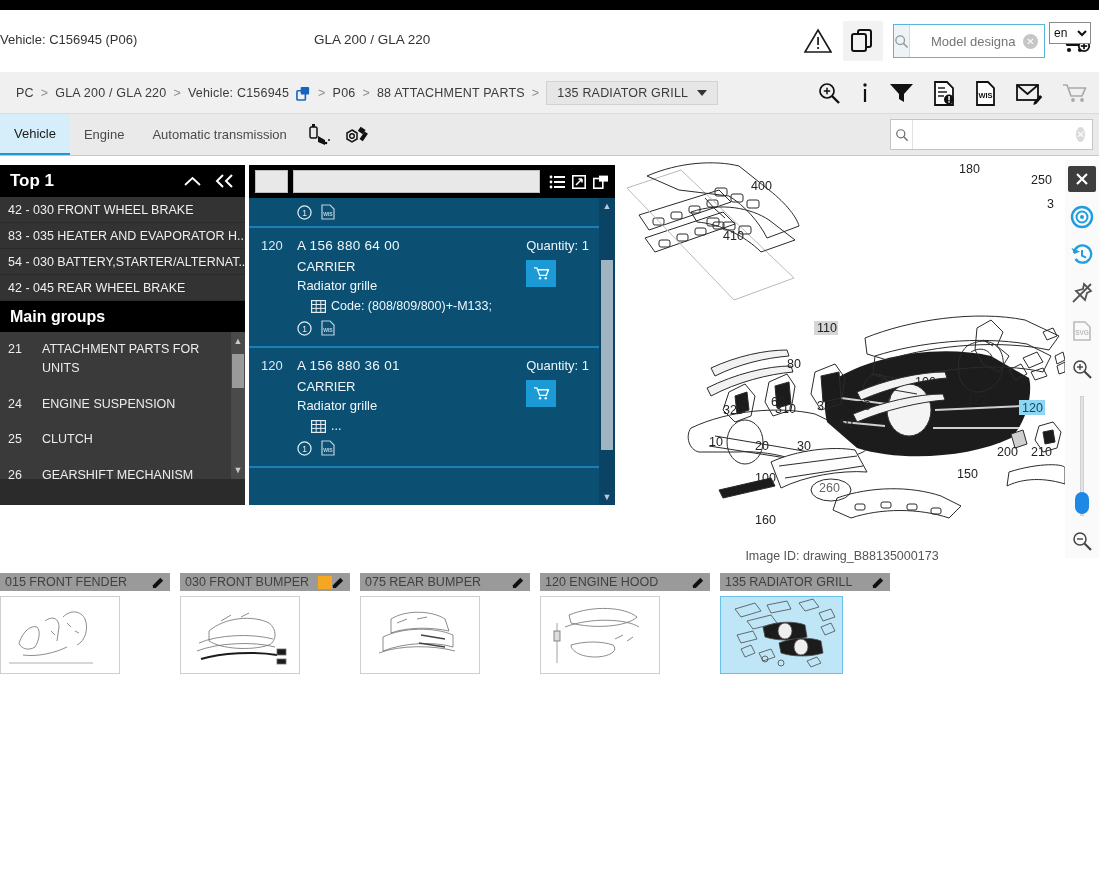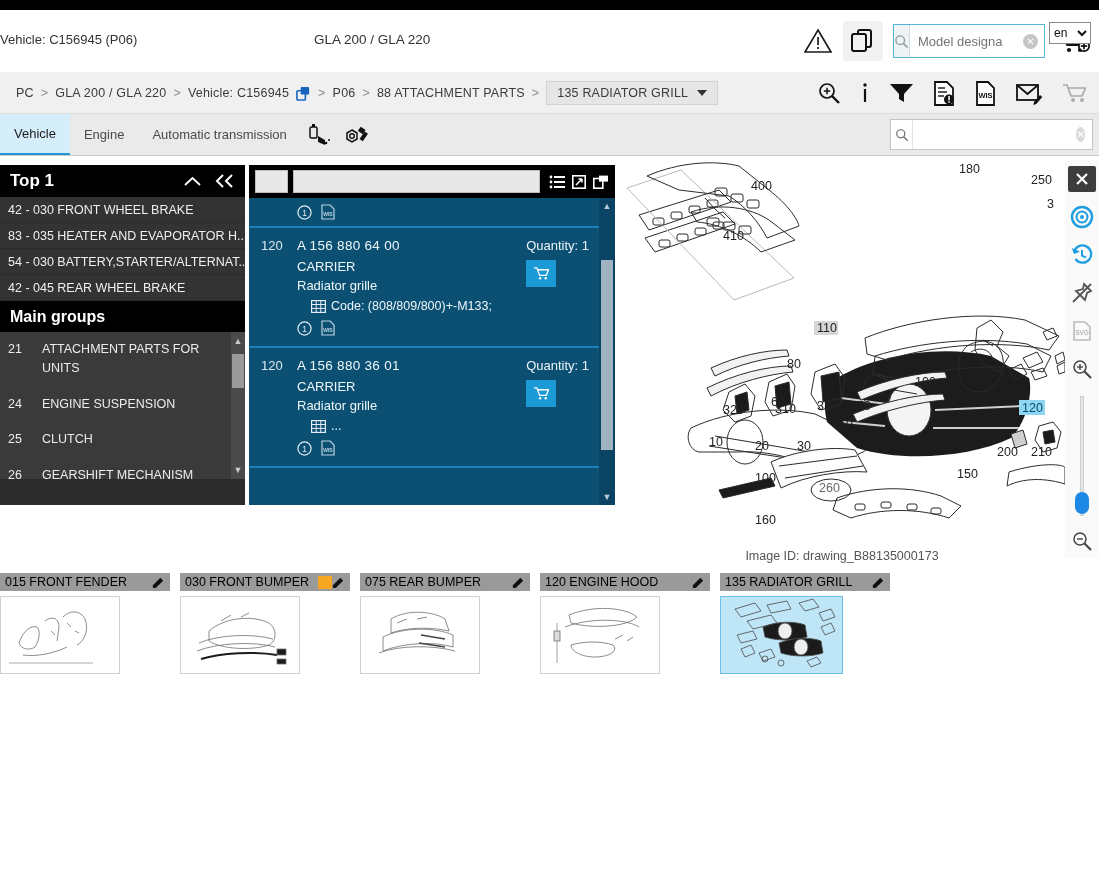--- a/index.html
+++ b/index.html
@@ -29,21 +29,21 @@
   .hdr-vehicle{ position:absolute; left:0; top:22px; font-size:13px; color:#333; }
   .hdr-model{ position:absolute; left:314px; top:22px; font-size:13.5px; color:#333; }
 
   .hdr-icons{ position:absolute; right:8px; top:0; height:62px; display:flex; align-items:center; gap:10px;}
   .ic-btn{ display:flex; align-items:center; justify-content:center; cursor:pointer; }
   .warn-ic{ width:30px; height:30px; }
   .copy-ic{ width:40px; height:40px; background:#f2f2f2; border-radius:2px;
             display:flex;align-items:center;justify-content:center;}
   .searchbox{
     width:152px; height:34px; border:1px solid #59b4d9; background:#fff;
-    display:flex; align-items:center; position:relative;
+    display:flex; align-items:center; position:relative;gap:13px;
   }
   .searchbox .sicon{
     width:34px; height:32px; background:#eef3f6; display:flex;align-items:center;justify-content:center;
     border-right:1px solid #cfdde5;
   }
   .searchbox input{
     border:0; outline:0; flex:1; height:30px; font-size:13px; color:#8a8a8a;
     font-family:"Liberation Sans", sans-serif; padding-left:8px; background:transparent;
   }
   .searchbox .clear{
@@ -187,21 +187,21 @@
     font-size:12.5px; color:#555;
   }
 
   
   .thumbs{
     position:absolute; left:0; top:573px; width:1099px; height:110px;
     display:flex; align-items:flex-start; gap:10px;
   }
   .thumb-cell{ width:170px; }
   .thumb-cap{
-    height:18px; background:#9a9a9a; color:#000000; font-size:12.5px;
+    height:18px; background:#9a9a9a; color:#404040; font-size:12.5px;
     display:flex; align-items:center; gap:0; padding:0 5px; white-space:nowrap; cursor:pointer;
   }
   .thumb-cap.sel{ background:#9a9a9a; }
   .thumb-cap .txt{ flex:1; overflow:hidden; text-overflow:clip;}
   .thumb-img{
     margin-top:5px; width:120px; height:78px; border:1px solid #cfcfcf; background:#fff;
     position:relative; overflow:hidden; cursor:pointer;
   }
   .thumb-img.active{ background:#bfe6f7; border-color:#69c0e8; width:123px;}
   .chip{ width:14px;height:13px;background:#f5a623;display:inline-block;}

